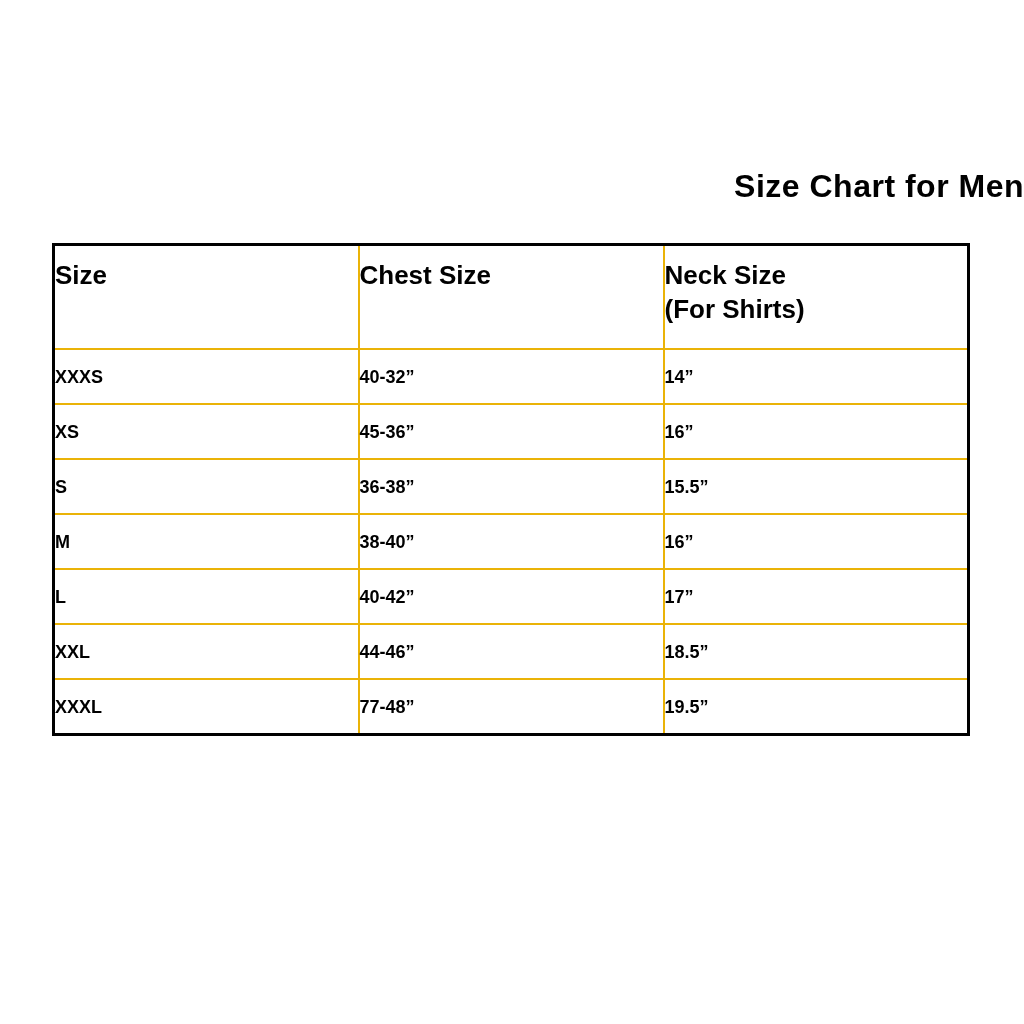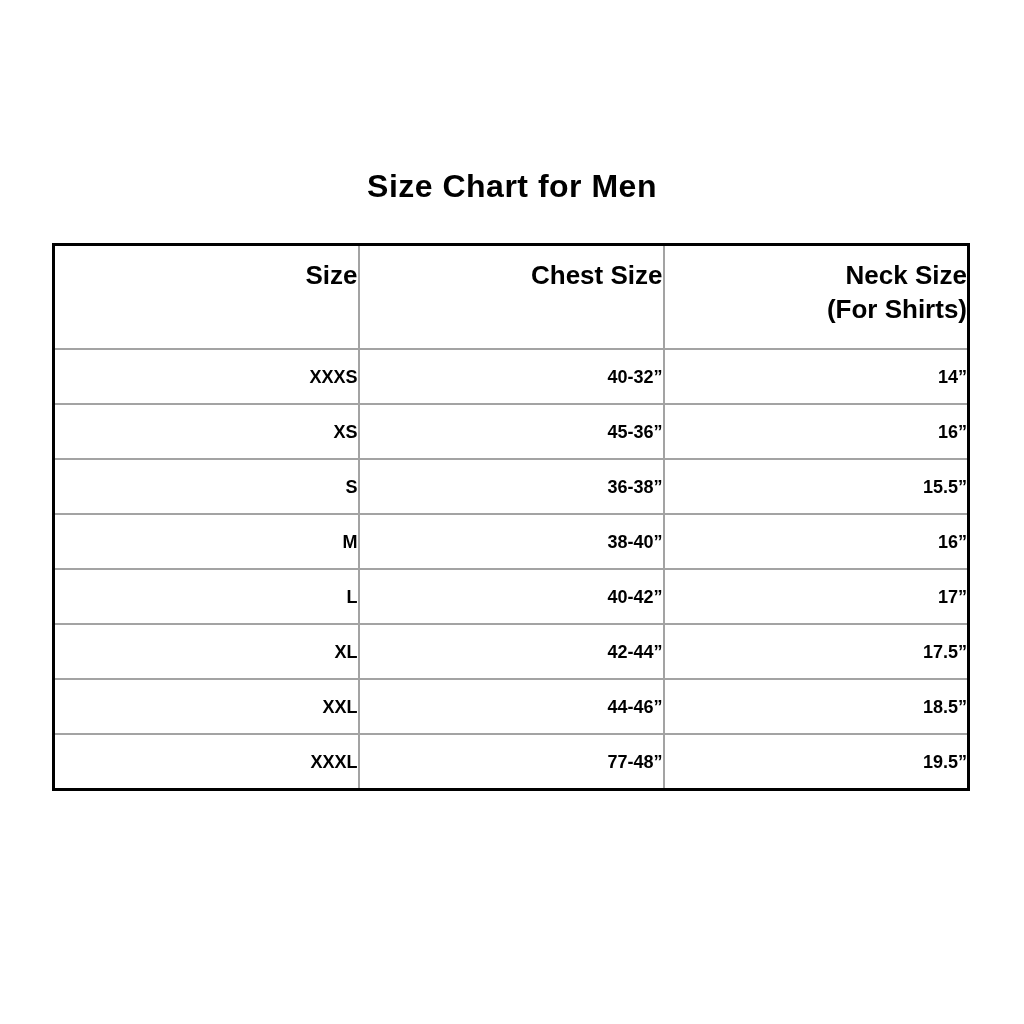--- a/index.html
+++ b/index.html
@@ -14,39 +14,39 @@
     background: #ffffff;
     font-family: "Liberation Sans", "DejaVu Sans", sans-serif;
     color: #000000;
     overflow: hidden;
   }
   .page-title {
     position: absolute;
     top: 168px;
     left: 0;
     width: 100%;
-    text-align: center;
+    text-align: right;
     font-size: 32px;
     font-weight: bold;
     letter-spacing: 0.5px;
     color: #000000;
   }
   table.size-chart {
     position: absolute;
     left: 52px;
     top: 243px;
     width: 918px;
     border-collapse: collapse;
     table-layout: fixed;
     border: 3px solid #000000;
   }
   table.size-chart th,
   table.size-chart td {
-    border: 2px solid #a3a3a3;
-    text-align: right;
+    border: 2px solid #eab308;
+    text-align: left;
     font-weight: bold;
     color: #000000;
     padding: 0;
   }
   table.size-chart th {
     height: 90px;
     vertical-align: top;
     padding-top: 12px;
     font-size: 26px;
     line-height: 34px;
@@ -106,25 +106,20 @@
         <td>M</td>
         <td>38-40”</td>
         <td>16”</td>
       </tr>
       <tr>
         <td>L</td>
         <td>40-42”</td>
         <td>17”</td>
       </tr>
       <tr>
-        <td>XL</td>
-        <td>42-44”</td>
-        <td>17.5”</td>
-      </tr>
-      <tr>
         <td>XXL</td>
         <td>44-46”</td>
         <td>18.5”</td>
       </tr>
       <tr>
         <td>XXXL</td>
         <td>77-48”</td>
         <td>19.5”</td>
       </tr>
     </tbody>

